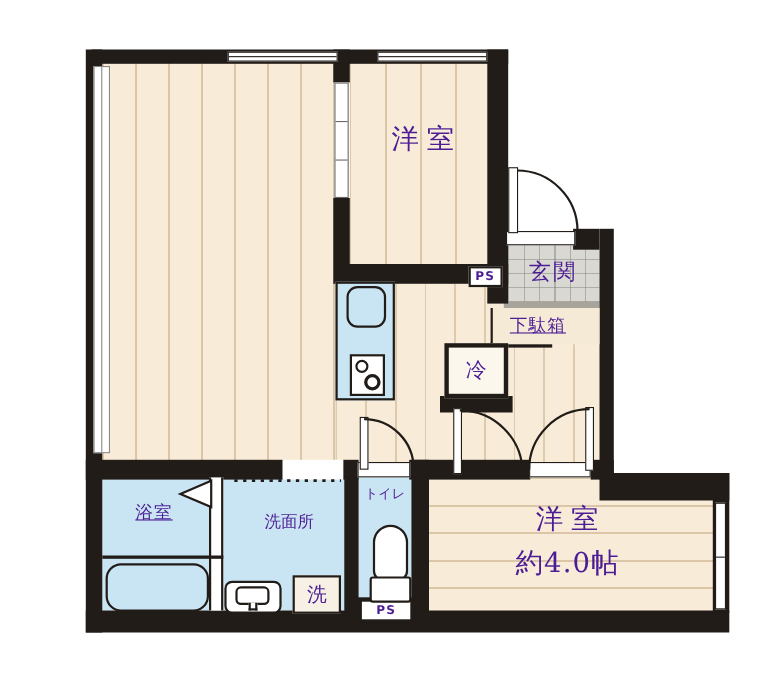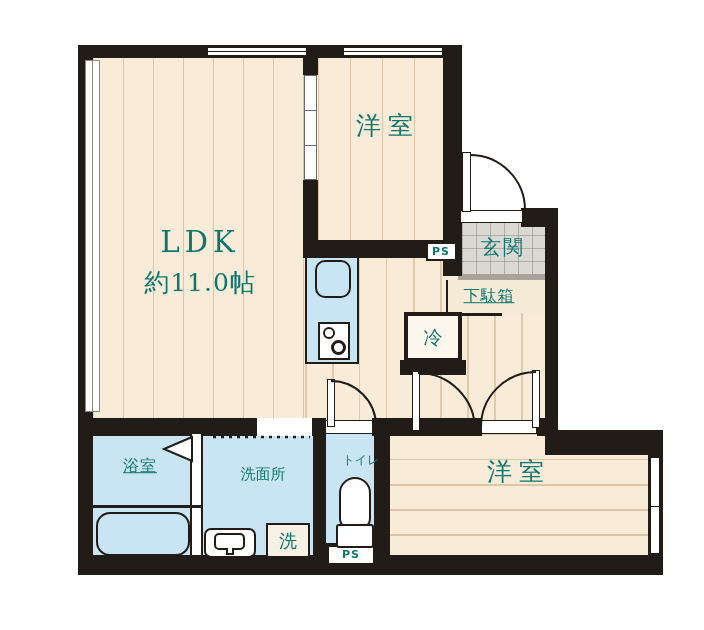--- a/index.html
+++ b/index.html
@@ -24,21 +24,21 @@
   .win{background:#ffffff;border:1.5px solid #211c18;box-sizing:border-box;}
   .sill{background:#ffffff;border:1.5px solid #211c18;box-sizing:border-box;}
   .gap{background:#ffffff;}
   .leaf{background:#ffffff;border:1.5px solid #211c18;box-sizing:border-box;}
   .slide{background:#ffffff;border:1px solid #6a6a6a;box-sizing:border-box;}
   
   .fixture{box-sizing:border-box;}
   .box-outline{background:#ffffff;border:2.5px solid #211c18;box-sizing:border-box;}
   
   .lbl{position:absolute;text-align:center;white-space:nowrap;line-height:1.1;
-       transform:translate(-50%,-50%);color:#0f766e;}
+       transform:translate(-50%,-50%);color:#4c1d95;}
   .lbl-big{font-size:29px;letter-spacing:5px;}
   .lbl-area{font-size:25px;letter-spacing:1px;}
   .lbl-room{font-size:25px;letter-spacing:7px;}
   .lbl-med{font-size:20px;letter-spacing:2px;}
   .lbl-small{font-size:16px;letter-spacing:1px;text-decoration:underline;}
   .lbl-tiny{font-size:12px;letter-spacing:0px;}
   .lbl-ps{font-size:11px;font-weight:bold;letter-spacing:1px;font-family:"DejaVu Sans","Liberation Sans",sans-serif;}
   svg.overlay{position:absolute;left:0;top:0;pointer-events:none;}
 </style>
 </head>
@@ -131,32 +131,31 @@
 
   <svg class="overlay" width="704" height="630" viewBox="0 0 704 630">
     <path d="M470,155 A55,55 0 0 1 525,210" fill="none" stroke="#211c18" stroke-width="2"></path>
     <path d="M418,373 A57,57 0 0 1 475,430" fill="none" stroke="#211c18" stroke-width="2"></path>
     <path d="M536,372 A55,55 0 0 0 481,427" fill="none" stroke="#211c18" stroke-width="2"></path>
     <path d="M331,381 A45,45 0 0 1 376,426" fill="none" stroke="#211c18" stroke-width="2"></path>
     <path d="M192,437 L164,449 L192,461 Z" fill="#ffffff" stroke="#211c18" stroke-width="2"></path>
     <line x1="213" y1="437" x2="310" y2="437" stroke="#211c18" stroke-width="2.5" stroke-dasharray="3 5"></line>
   </svg>
 
-  <div class="lbl lbl-big" style="left:200px;top:243px;">LDK</div>
-  <div class="lbl lbl-area" style="left:200px;top:283px;">約11.0帖</div>
 
   <div class="lbl lbl-room" style="left:388px;top:126px;">洋室</div>
 
   <div class="lbl lbl-room" style="left:519px;top:472px;">洋室</div>
+  <div class="lbl lbl-area" style="left:516px;top:512px;">約4.0帖</div>
 
   <div class="lbl lbl-med" style="left:503px;top:247px;">玄関</div>
   <div class="lbl lbl-small" style="left:489px;top:296px;">下駄箱</div>
 
   <div class="lbl lbl-small" style="left:140px;top:466px;">浴室</div>
   <div class="lbl" style="left:263px;top:474px;font-size:15px;">洗面所</div>
-  <div class="lbl lbl-tiny" style="left:361px;top:449px;margin-top:12px;">トイレ</div>
+  <div class="lbl lbl-tiny" style="left:350px;top:449px;">トイレ</div>
 
   <div class="lbl" style="left:433px;top:337px;font-size:19px;">冷</div>
   <div class="lbl" style="left:288px;top:541px;font-size:18px;">洗</div>
   <div class="lbl lbl-ps" style="left:441px;top:252px;">PS</div>
   <div class="lbl lbl-ps" style="left:351px;top:555px;">PS</div>
 
 </div>
 
 </body></html>

